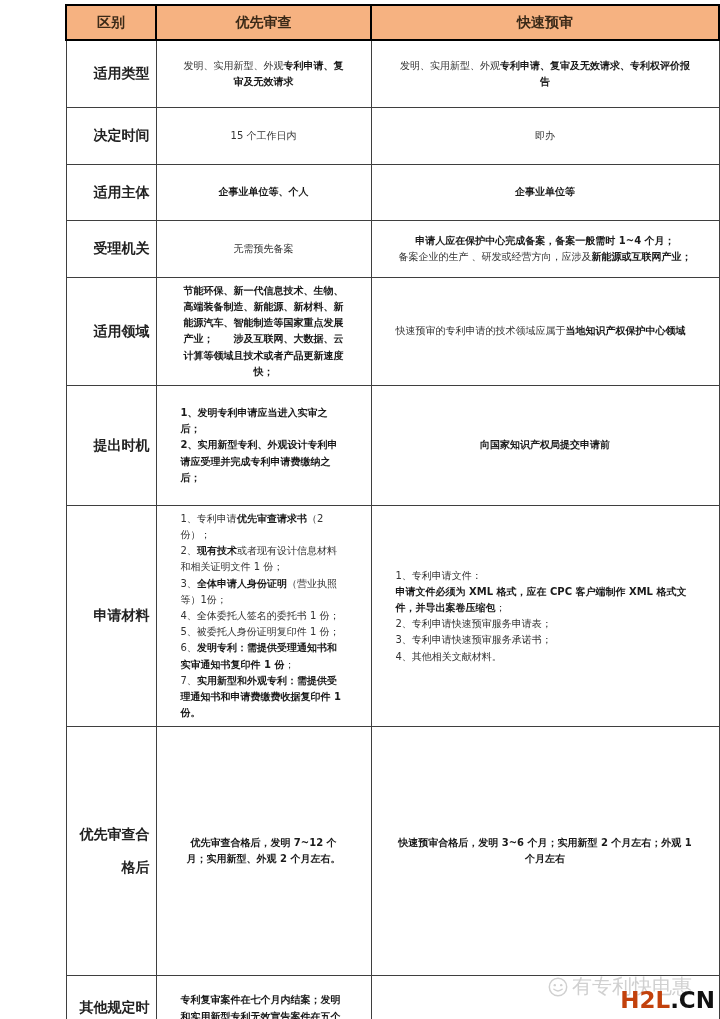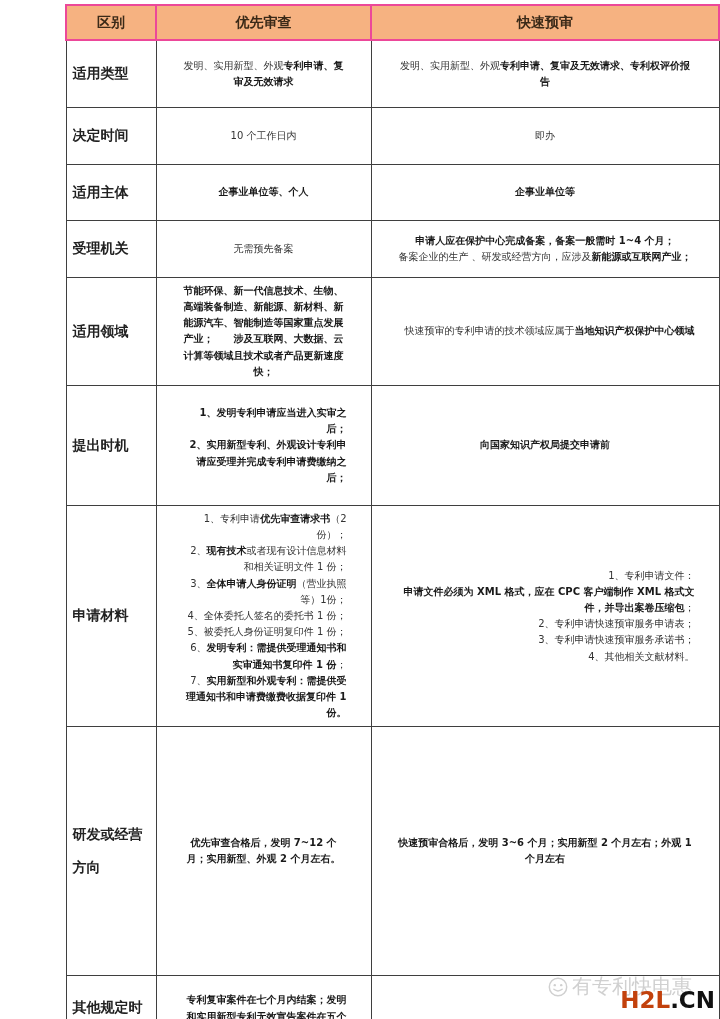--- a/index.html
+++ b/index.html
@@ -8,39 +8,39 @@
     font-family:"DejaVu Sans","Liberation Sans",sans-serif;
     -webkit-font-smoothing:antialiased;
   }
   .table-wrap{position:absolute;left:65px;top:4px;width:653px;}
   table{border-collapse:collapse;table-layout:fixed;width:653px;}
   col.c-label{width:90px;}
   col.c-priority{width:215px;}
   col.c-fast{width:348px;}
   thead td{
     background:#F6B281;
-    border:2px solid #ec4899;
+    border:2px solid #000000;
     height:33px;text-align:center;vertical-align:middle;
     font-weight:bold;font-size:14px;color:#3b2a18;
     padding:0 4px;
   }
   tbody td{
     border:1px solid #3f3f3f;
     vertical-align:middle;
     font-size:10px;color:#333;
     padding:5px 24px;
     line-height:1.62;
     word-break:break-all;
   }
   td.label-cell{
-    text-align:left;font-weight:bold;font-size:14px;color:#222;
+    text-align:right;font-weight:bold;font-size:14px;color:#222;
     line-height:2.4;padding:11px 6px;
   }
   td.content-cell.center{text-align:center;}
-  td.content-cell.left{text-align:right;}
+  td.content-cell.left{text-align:left;}
   .para{margin:0;}
   .bold{font-weight:bold;color:#1a1a1a;}
   
   tbody tr:nth-child(1) td{height:44px;}
   tbody tr:nth-child(2) td{height:30px;}
   tbody tr:nth-child(3) td{height:30px;}
   tbody tr:nth-child(4) td{height:31px;}
   tbody tr:nth-child(5) td{height:61px;}
   tbody tr:nth-child(6) td{height:97px;}
   tbody tr:nth-child(7) td{height:60px;}
@@ -84,21 +84,21 @@
           <td class="content-cell center">
             <div class="para"><span>发明、实用新型、外观</span><span class="bold">专利申请、复审及无效请求</span></div>
           </td>
           <td class="content-cell center">
             <div class="para"><span>发明、实用新型、外观</span><span class="bold">专利申请、复审及无效请求、专利权评价报告</span></div>
           </td>
         </tr>
         <tr>
           <td class="label-cell">决定时间</td>
           <td class="content-cell center">
-            <div class="para"><span>10 个工作日内</span></div>
+            <div class="para"><span>15 个工作日内</span></div>
           </td>
           <td class="content-cell center">
             <div class="para"><span>即办</span></div>
           </td>
         </tr>
         <tr>
           <td class="label-cell">适用主体</td>
           <td class="content-cell center">
             <div class="para"><span class="bold">企事业单位等、个人</span></div>
           </td>
@@ -148,21 +148,21 @@
           </td>
           <td class="content-cell left">
             <div class="para"><span>1、专利申请文件：</span></div>
             <div class="para"><span class="bold">申请文件必须为 XML 格式，应在 CPC 客户端制作 XML 格式文件，并导出案卷压缩包</span><span>；</span></div>
             <div class="para"><span>2、专利申请快速预审服务申请表；</span></div>
             <div class="para"><span>3、专利申请快速预审服务承诺书；</span></div>
             <div class="para"><span>4、其他相关文献材料。</span></div>
           </td>
         </tr>
         <tr>
-          <td class="label-cell">研发或经营方向</td>
+          <td class="label-cell">优先审查合格后</td>
           <td class="content-cell center">
             <div class="para"><span class="bold">优先审查合格后，发明 7~12 个月；实用新型、外观 2 个月左右。</span></div>
           </td>
           <td class="content-cell center">
             <div class="para"><span class="bold">快速预审合格后，发明 3~6 个月；实用新型 2 个月左右；外观 1 个月左右</span></div>
           </td>
         </tr>
         <tr>
           <td class="label-cell">其他规定时间</td>
           <td class="content-cell left">

